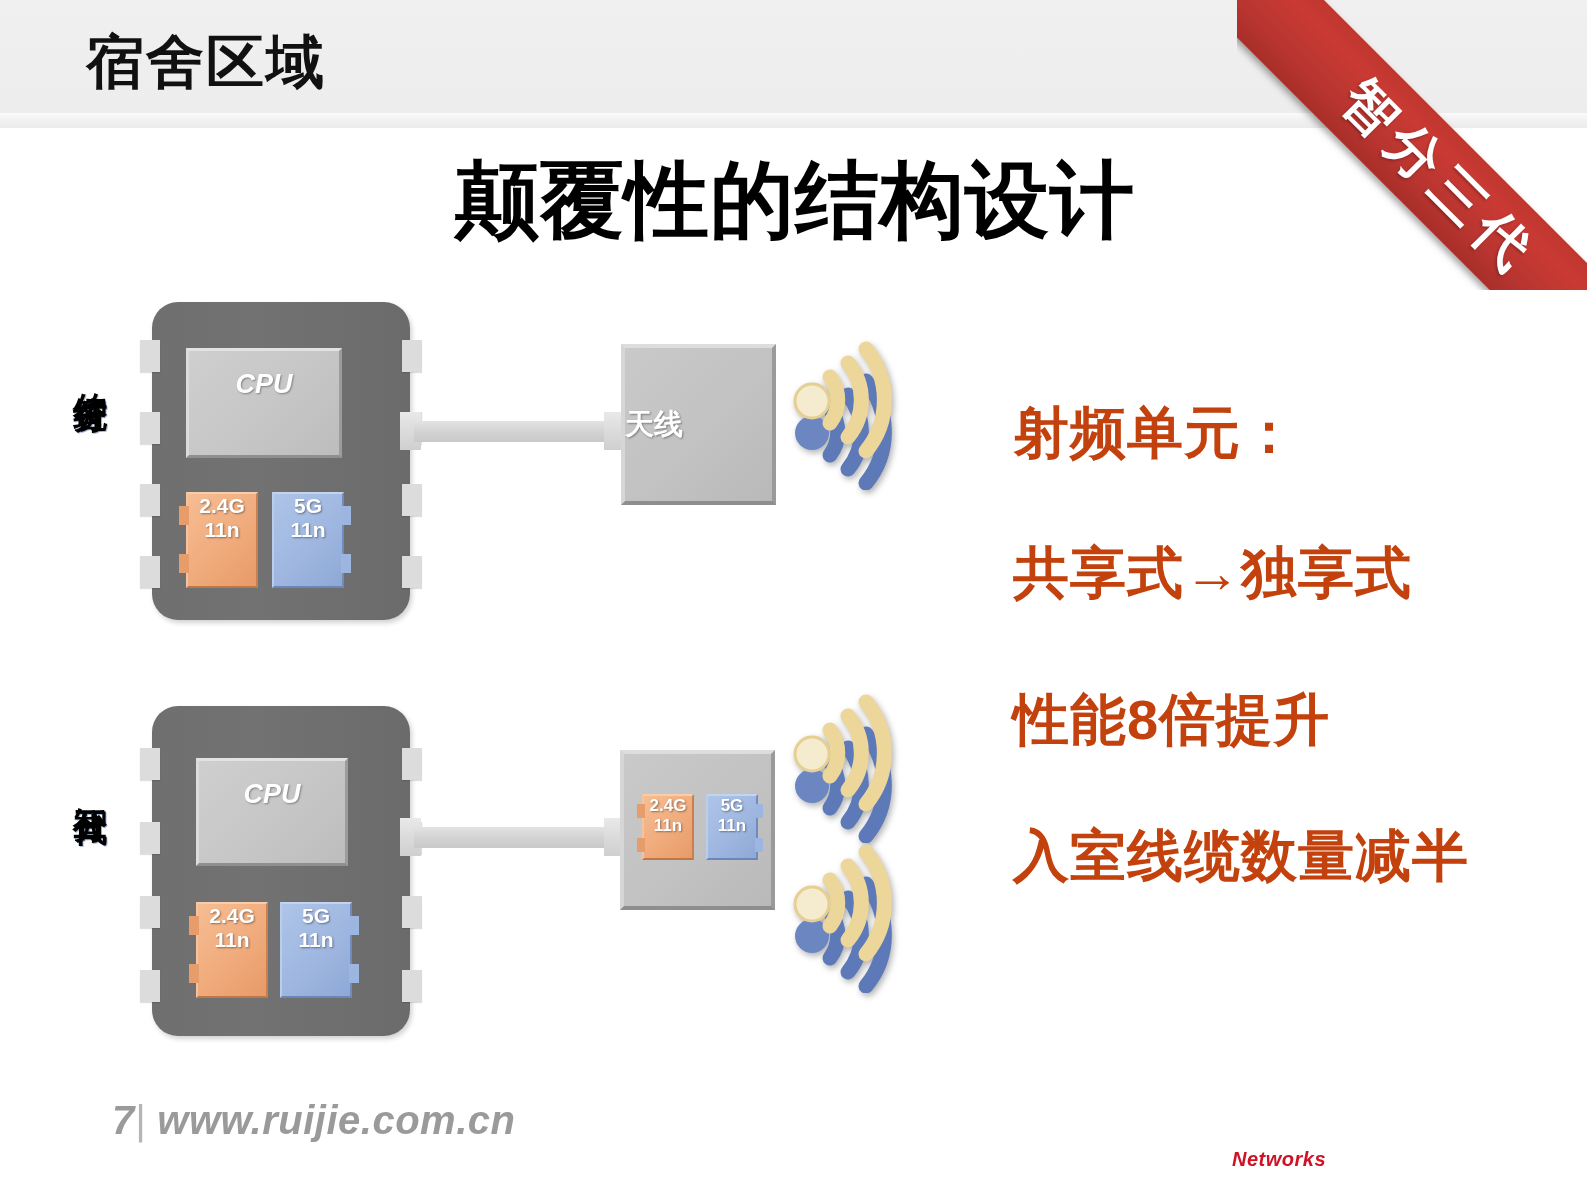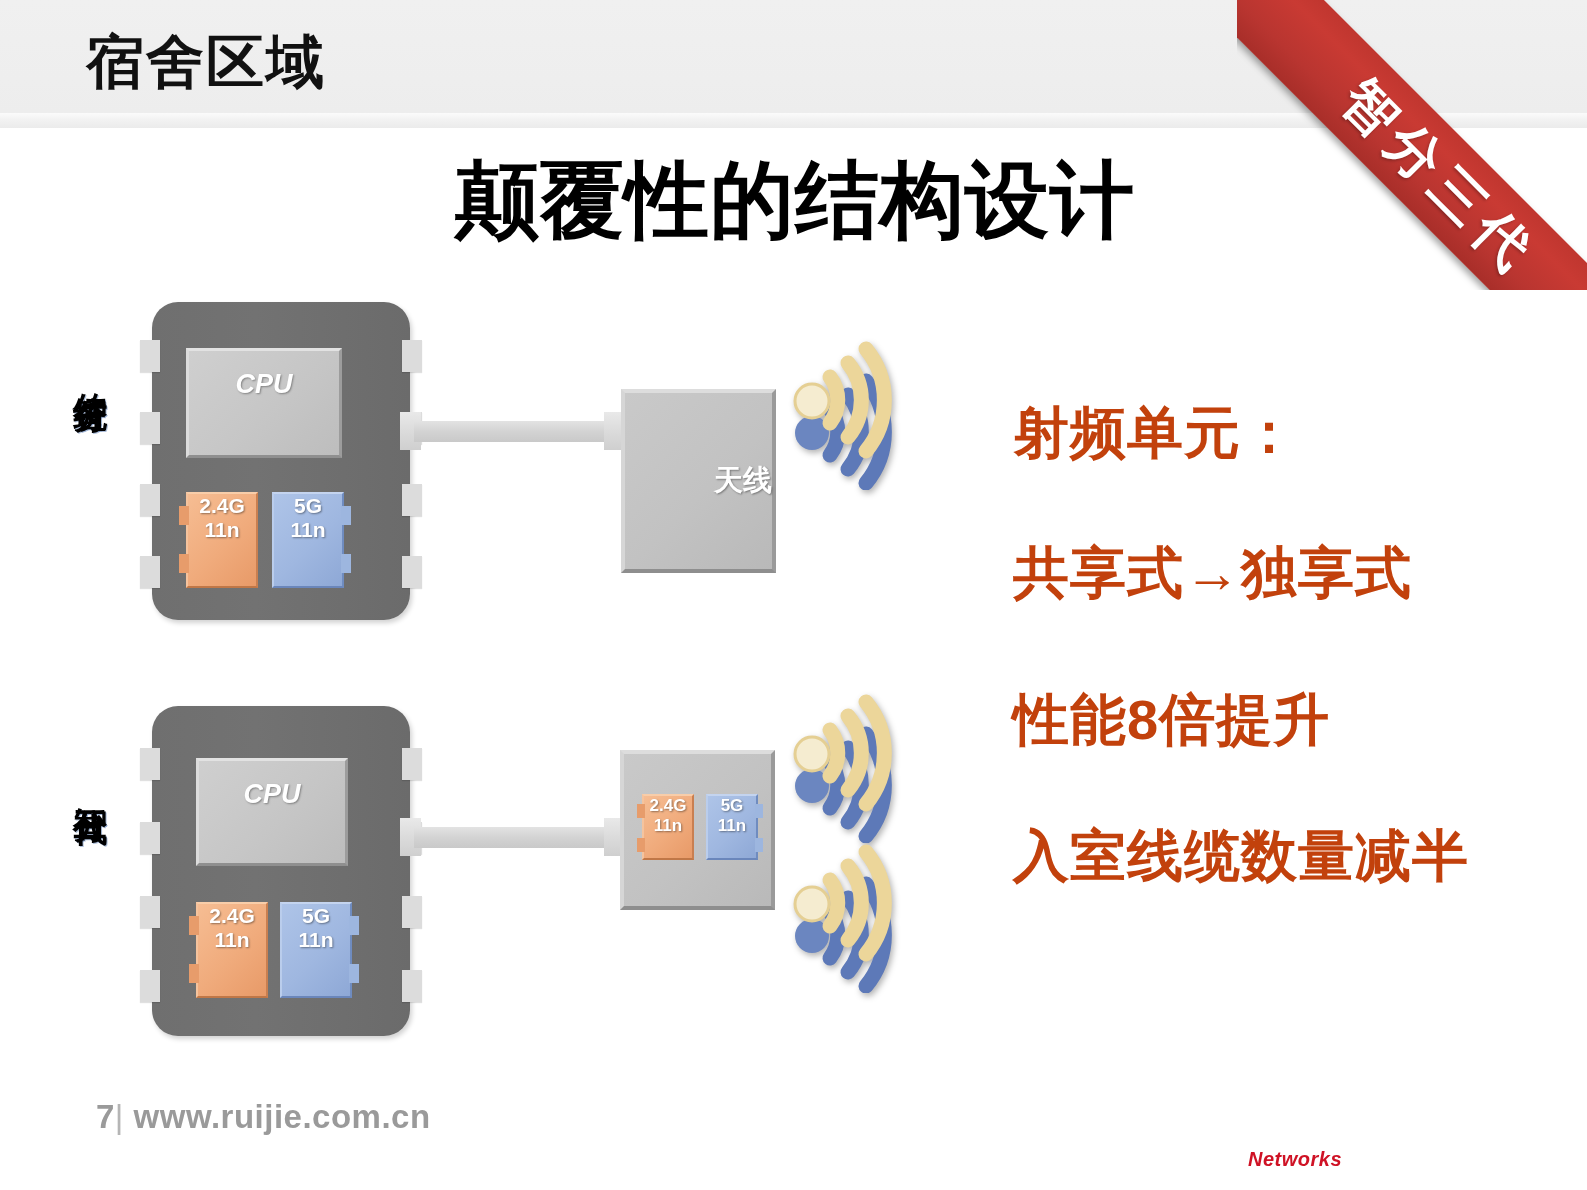--- a/index.html
+++ b/index.html
@@ -185,22 +185,22 @@
   .gray-box {
     position: absolute;
     background: linear-gradient(135deg, #c9c9c9 0%, #c2c2c2 55%, #b9b9b9 100%);
     border-top: 4px solid #dddddd;
     border-left: 4px solid #d6d6d6;
     border-right: 4px solid #9a9a9a;
     border-bottom: 4px solid #8e8e8e;
     box-sizing: border-box;
   }
   .gray-box.antenna {
-    left: 621px; top: 344px; width: 155px; height: 184px;
-    display: flex; align-items: center; justify-content: flex-end; margin-top: 45px;
+    left: 621px; top: 344px; width: 155px; height: 161px;
+    display: flex; align-items: center; justify-content: flex-start;
   }
   .antenna-label {
     color: #ffffff;
     font-size: 29px;
     font-weight: bold;
     text-shadow: 1px 1px 2px rgba(0,0,0,0.38);
   }
   .gray-box.remote { left: 620px; top: 750px; width: 155px; height: 160px; }
 
   
@@ -237,23 +237,24 @@
     line-height: 1;
   }
   .bullet.b1 { top: 405px; }
   .bullet.b2 { top: 545px; }
   .bullet.b3 { top: 692px; }
   .bullet.b4 { top: 828px; }
 
   
   .footer {
     position: absolute;
-    left: 96px;
+    left: 112px;
     top: 1098px;
-    font-size: 33px;
+    font-size: 40px;
+    font-style: italic;
     font-weight: bold;
     color: #9a9a9a;
     letter-spacing: 0.5px;
     white-space: nowrap;
   }
   .footer .sep { font-weight: normal; color: #b5b5b5; }
 
   
   .logo {
     position: absolute;
@@ -276,21 +277,21 @@
     position: absolute;
     left: 186px; top: 2px;
     font-size: 58px;
     font-weight: bold;
     color: #cf1225;
     letter-spacing: -1px;
     white-space: nowrap;
   }
   .logo-sub {
     position: absolute;
-    left: 16px; top: 62px;
+    left: 0; top: 62px;
     font-size: 20px;
     font-weight: bold;
     font-style: italic;
     color: #cf1225;
     letter-spacing: 0.5px;
   }
 </style>
 </head>
 <body>
 

